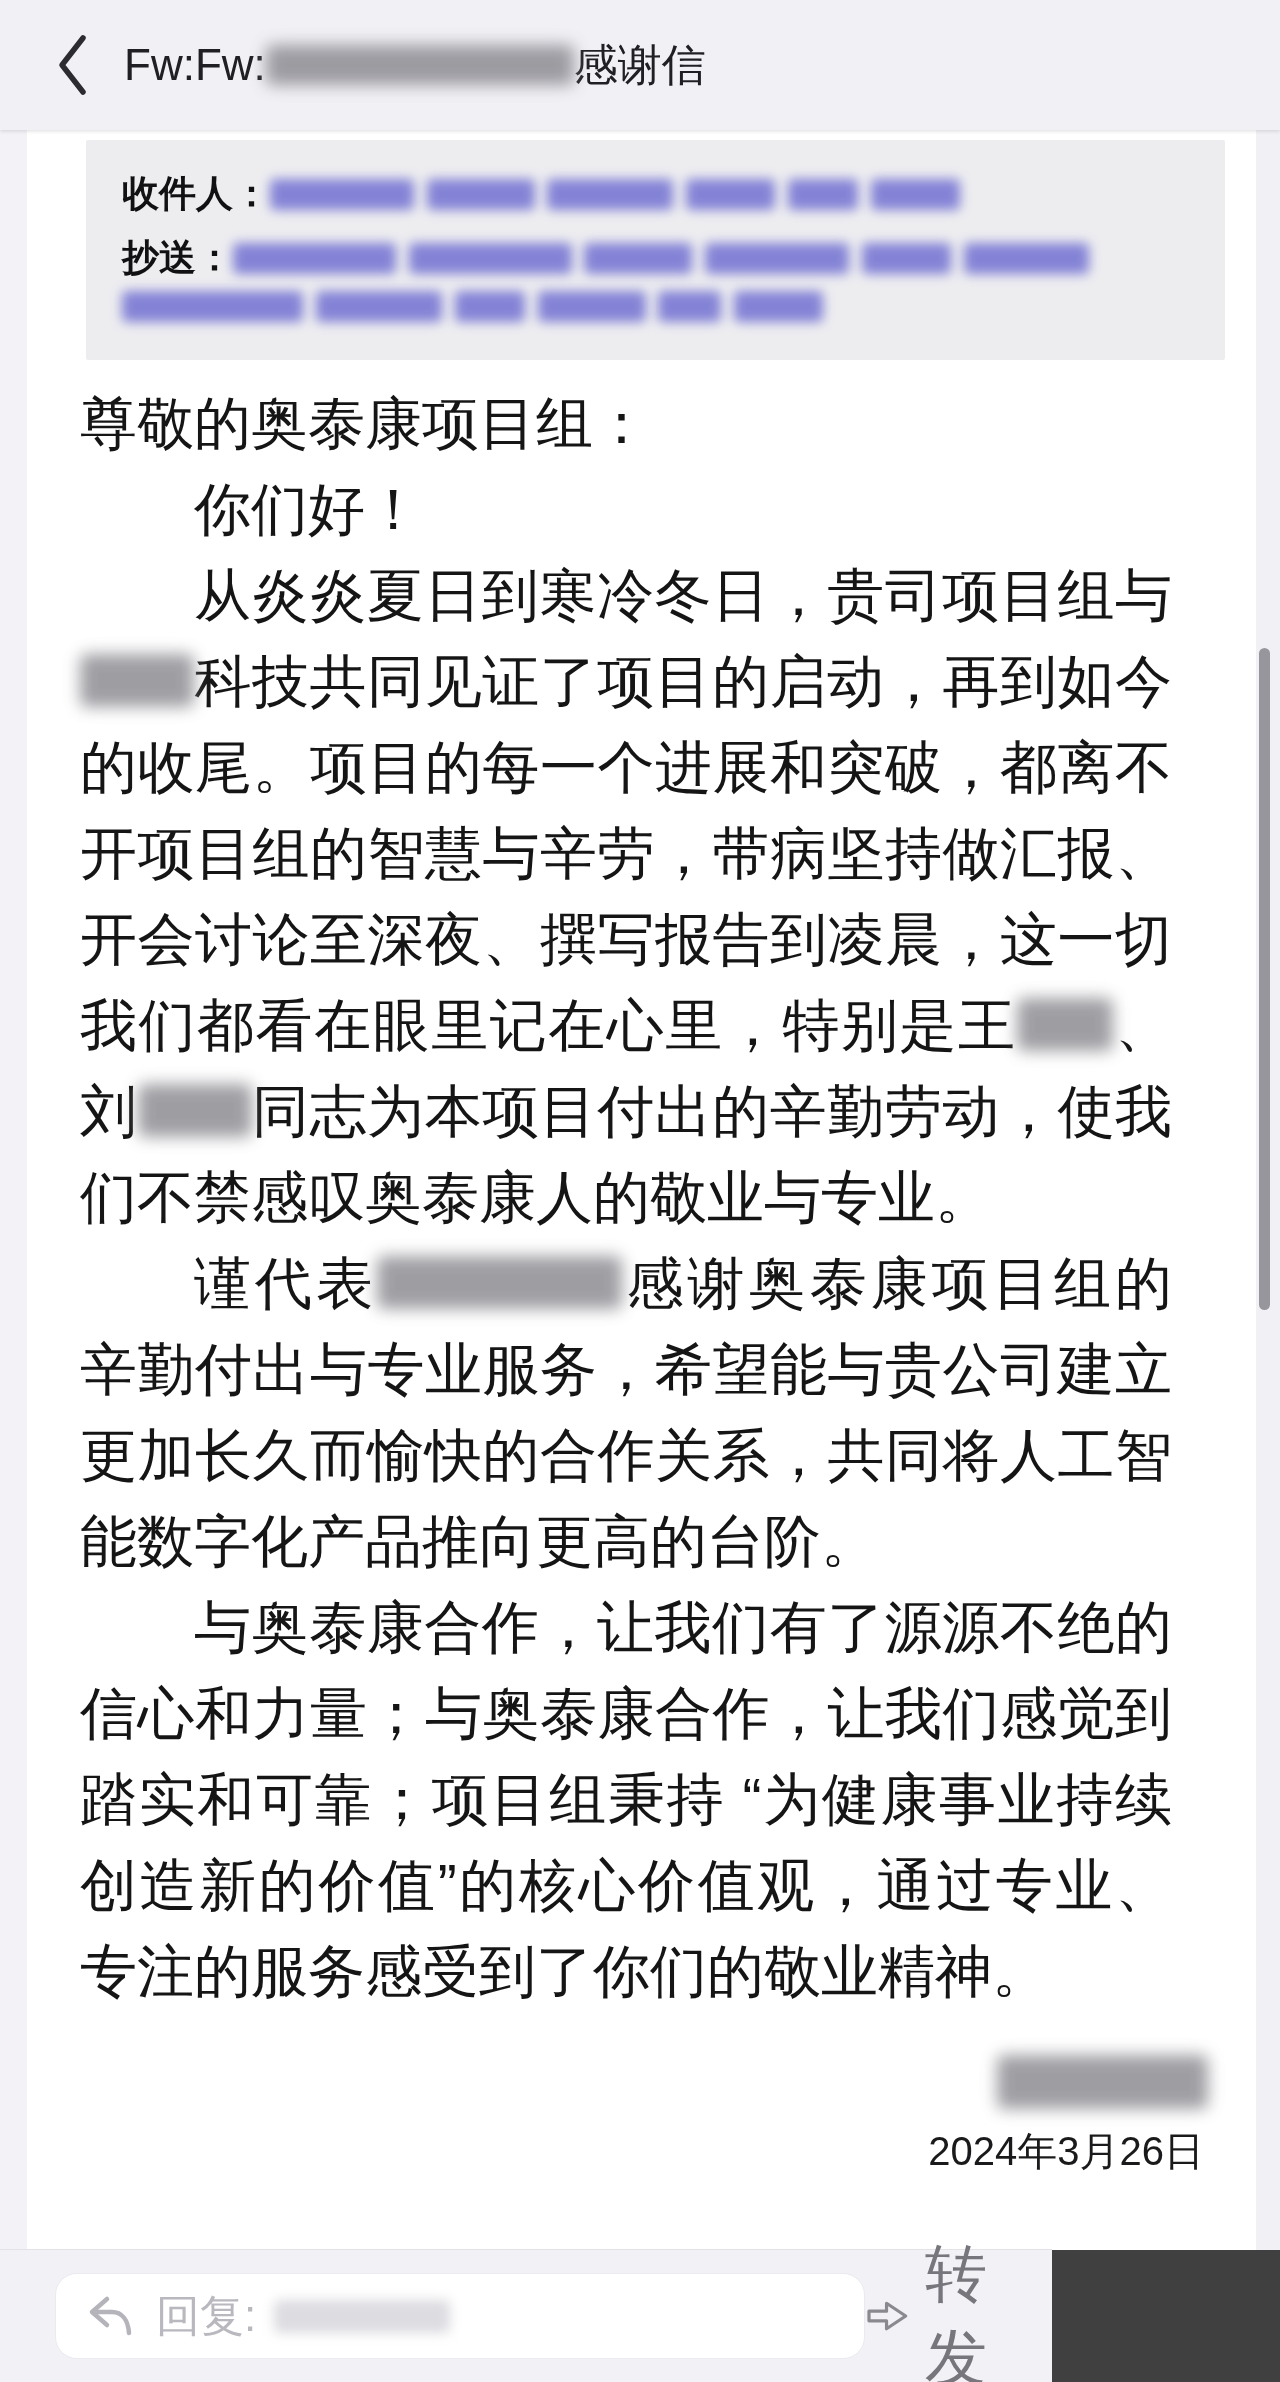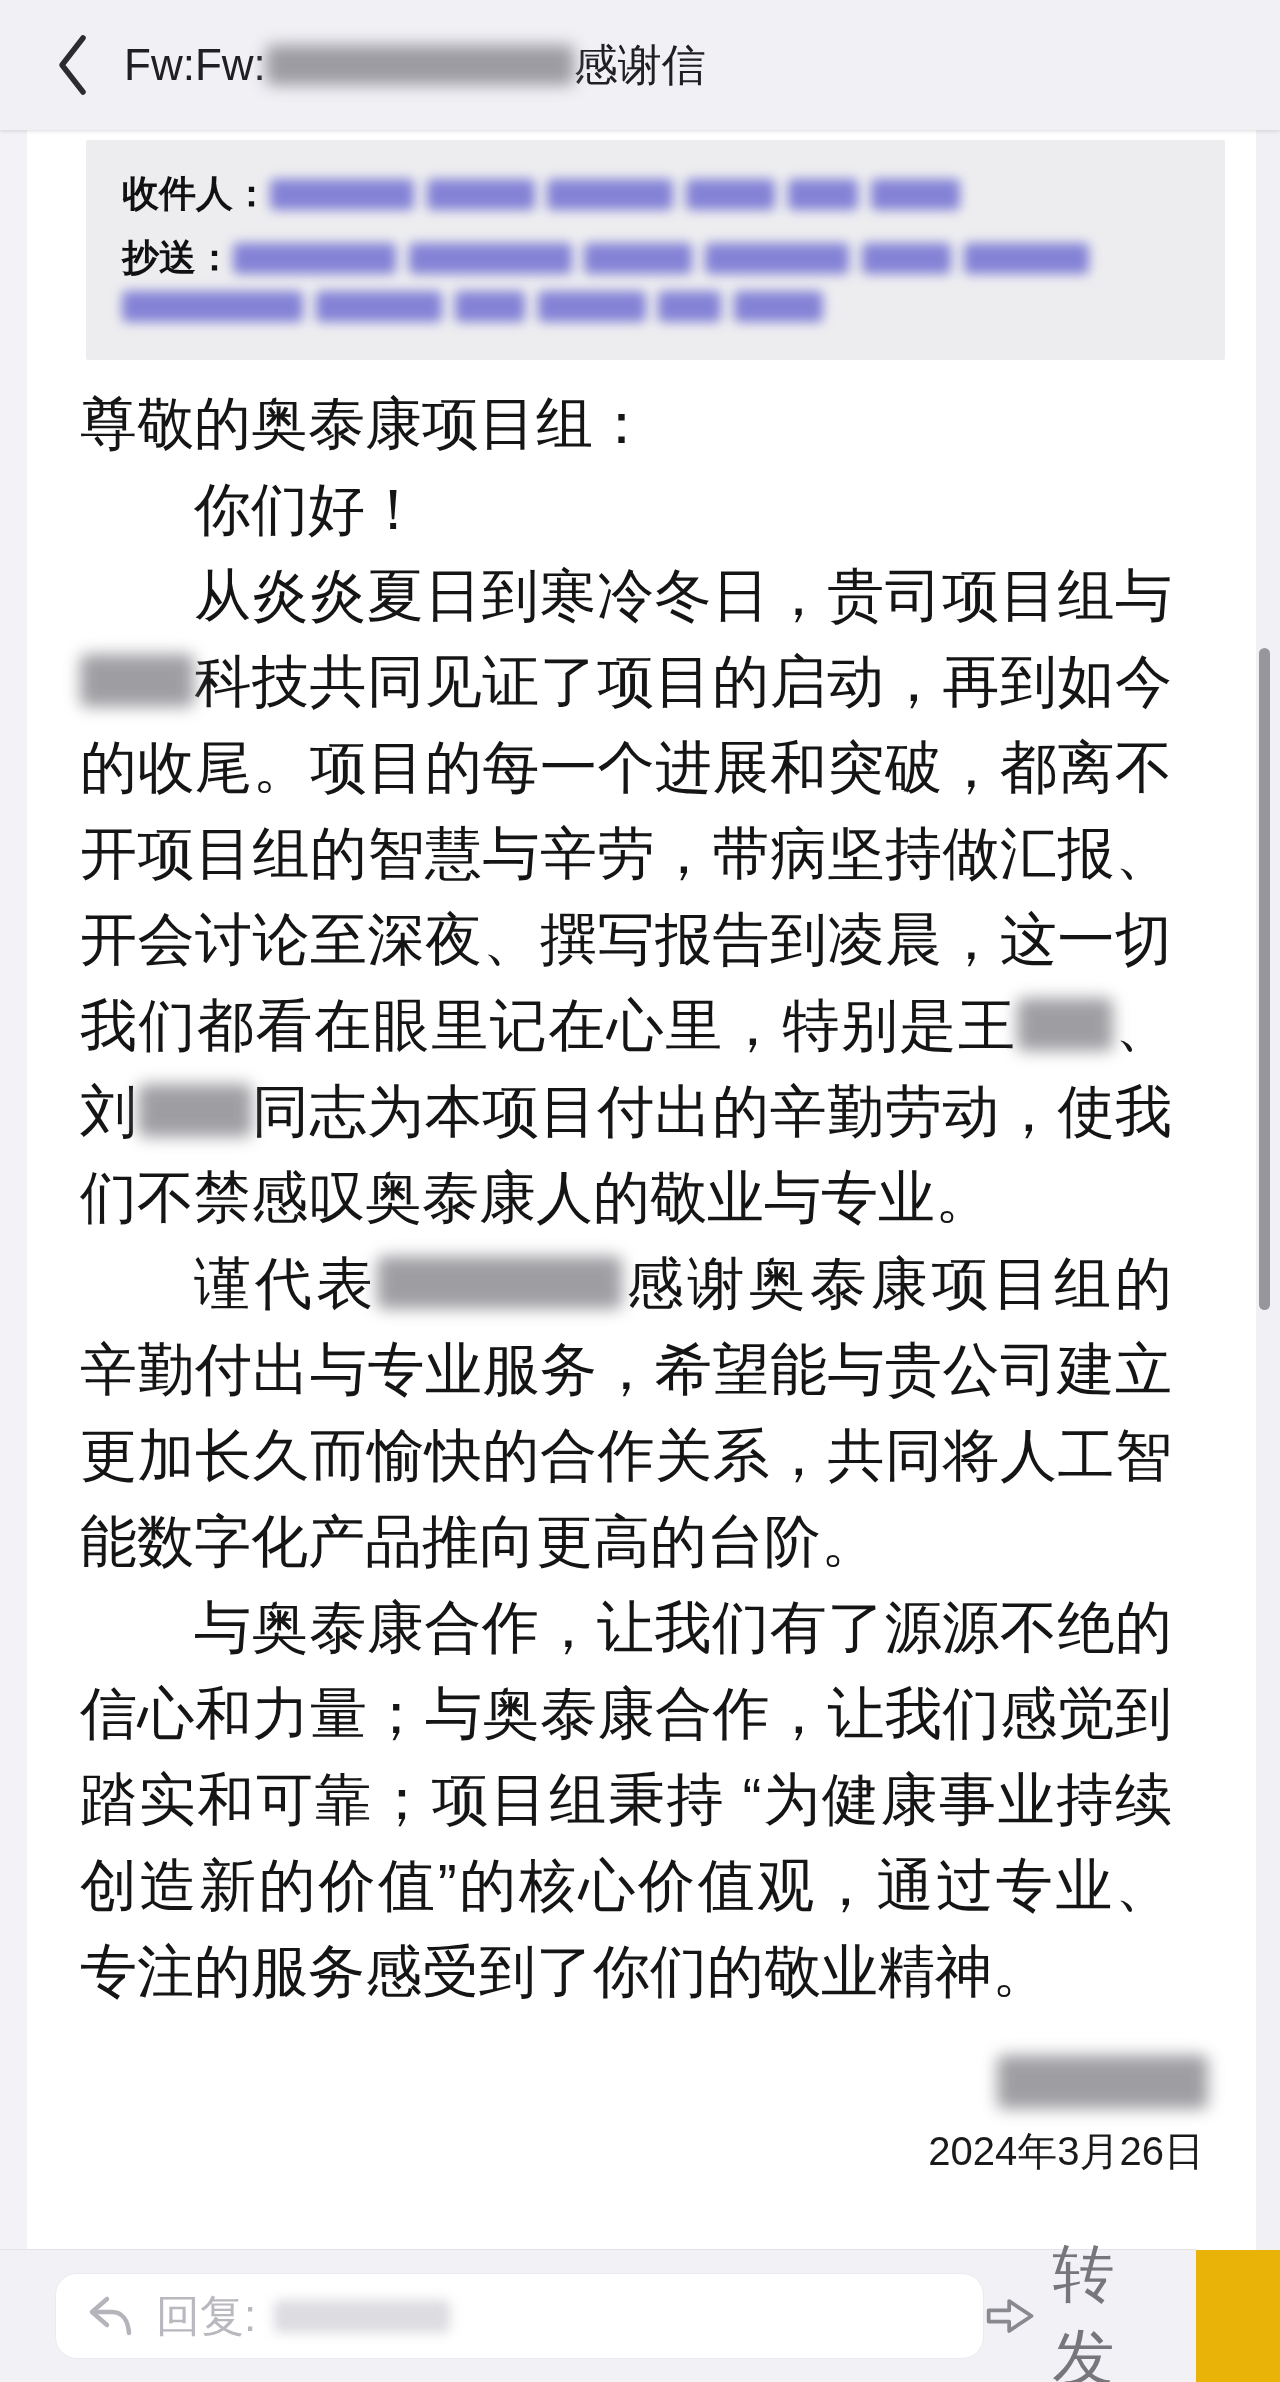--- a/index.html
+++ b/index.html
@@ -1,19 +1,19 @@
 <!DOCTYPE html>
 <html><head>
 <meta charset="utf-8">
 <style>
   html,body{margin:0;padding:0;background:#ffffff;}
   .screen{
     position:relative;width:1280px;height:2382px;overflow:hidden;
     font-family:"Liberation Sans","DejaVu Sans",sans-serif;
-    background:#eab308;
+    background:#404040;
   }
   
   .navbar{
     position:absolute;top:0;left:0;width:1280px;height:130px;
     background:#f1f0f5;display:flex;align-items:center;
     box-shadow:0 1px 4px rgba(0,0,0,.14);z-index:5;
   }
   .back{margin-left:50px;width:44px;height:68px;display:flex;align-items:center;justify-content:center;cursor:pointer;}
   .title{margin:0 0 0 30px;font-size:44px;font-weight:400;color:#202024;white-space:nowrap;display:flex;align-items:center;}
   
@@ -39,21 +39,21 @@
   .para{margin:0;}
   .para.ind{text-indent:2em;}
   .sig{margin-top:36px;padding-right:48px;text-align:right;font-size:57px;}
   .sig .redact{height:.95em;}
   .date{margin-top:8px;padding-right:52px;text-align:right;font-size:40px;color:#1a1a1c;}
   
   .scroll-track{position:absolute;top:0;right:0;width:24px;height:2120px;background:#f1f0f5;}
   .scroll-thumb{position:absolute;top:518px;left:1259px;width:11px;height:662px;background:#97969c;border-radius:6px;}
   
   .bottom-bar{
-    position:absolute;left:0;bottom:0;width:1196px;height:132px;
+    position:absolute;left:0;bottom:0;width:1052px;height:132px;
     background:#f2f1f6;border-top:1px solid #e3e2e8;
     display:flex;align-items:center;
   }
   .reply-input{
     margin-left:55px;width:990px;height:86px;background:#ffffff;
     border:1px solid #ebebef;border-radius:22px;box-sizing:border-box;
     display:flex;align-items:center;padding-left:28px;gap:20px;cursor:text;
   }
   .reply-text{font-size:44px;color:#b9b8bf;display:flex;align-items:center;white-space:pre;}
   .reply-text .redact{margin-left:6px;height:.75em;}

